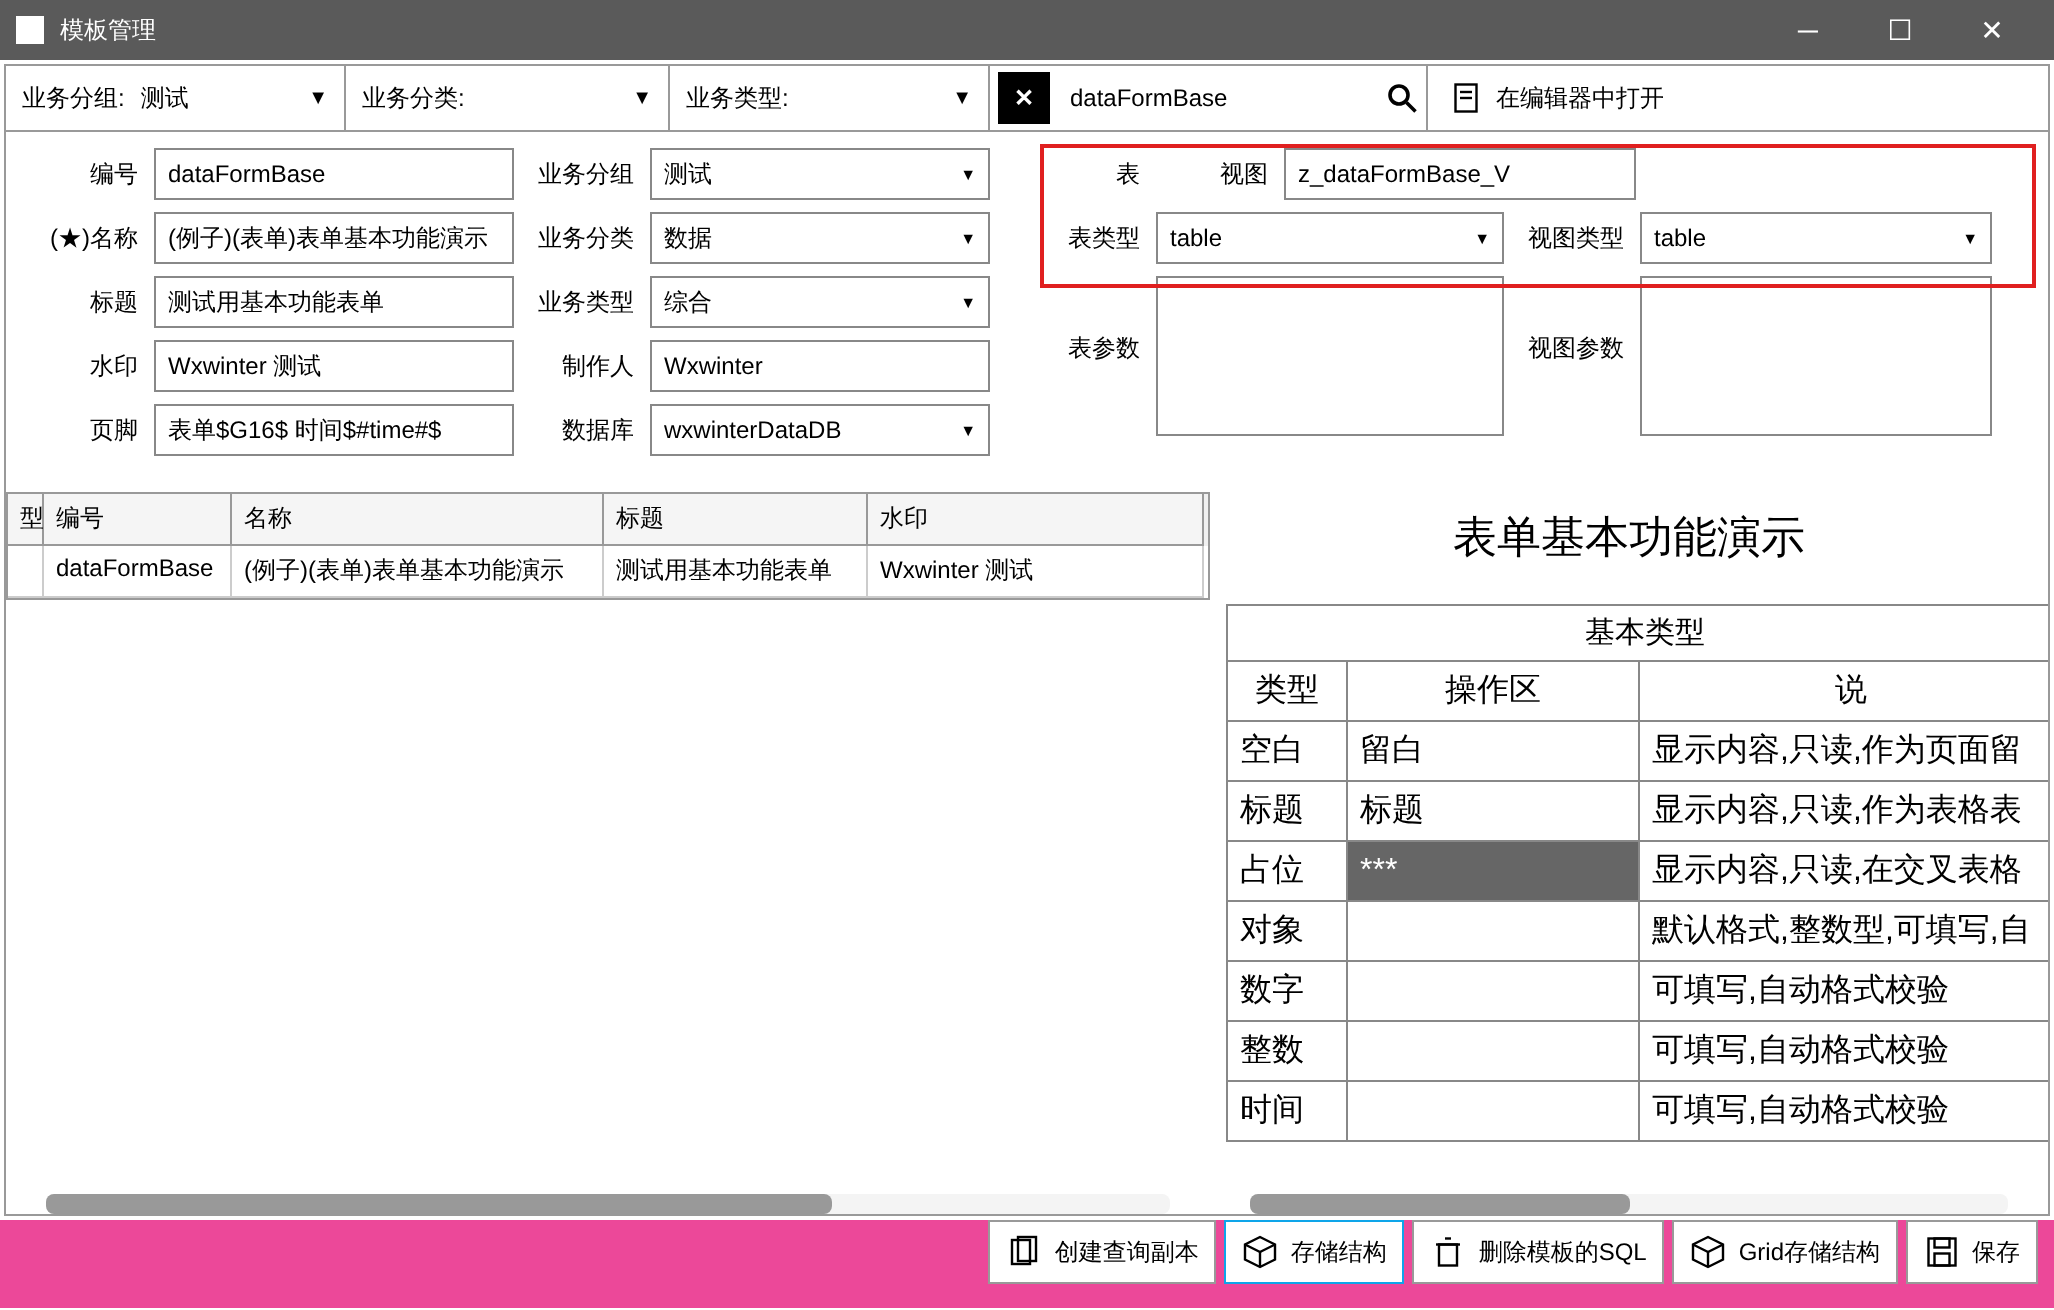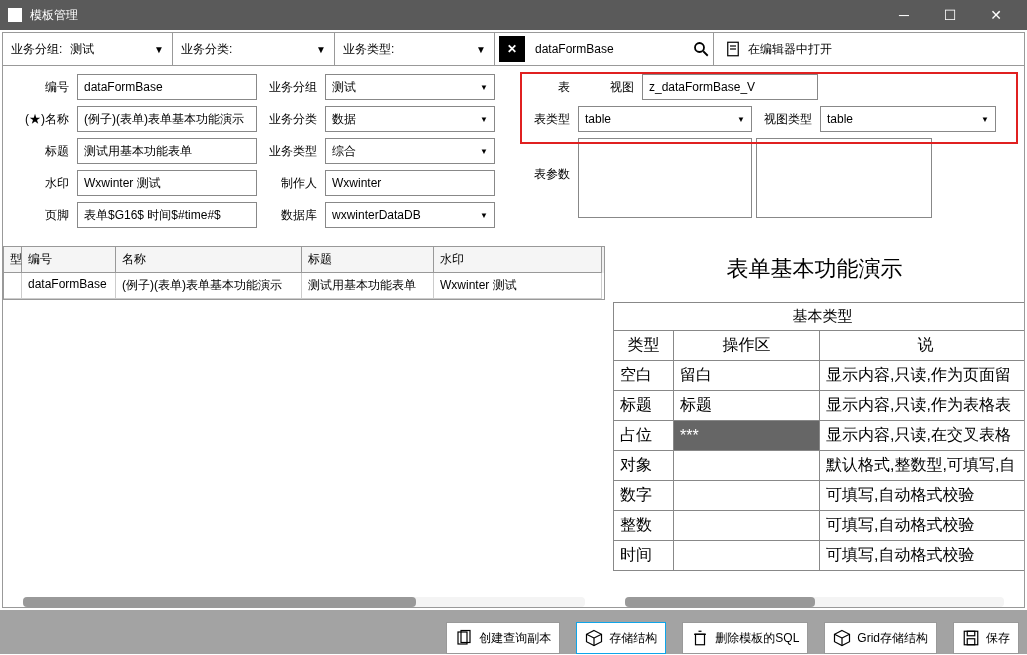--- a/index.html
+++ b/index.html
@@ -51,21 +51,21 @@
 .col-title { width: 132px; }
 .col-wm { width: 168px; }
 .preview-title { font-size: 22px; text-align: center; padding: 8px 14px; }
 .preview-table { margin: 10px 0 0 8px; border-collapse: collapse; width: 100%; }
 .preview-table th, .preview-table td { border: 1px solid #888; padding: 4px 6px; font-size: 16px; text-align: left; }
 .preview-table thead th { text-align: center; font-weight: normal; background: #fff; }
 .preview-table .thead-main th { font-size: 15px; }
 .preview-table td.dark { background: #666; color: #fff; }
 .scroll-placeholder { height: 10px; background: #f4f4f4; border-radius: 4px; margin: 4px 20px 0 20px; position: relative; }
 .scroll-thumb { position: absolute; height: 10px; background: #999; border-radius: 4px; }
-.bottom-bar { height: 44px; background: #a3a3a3; display: flex; align-items: flex-end; justify-content: flex-end; padding: 0 8px; gap: 16px; }
+.bottom-bar { height: 44px; background: #ec4899; display: flex; align-items: flex-start; justify-content: flex-end; padding: 0 8px; gap: 4px; }
 .tool-btn { border: 1px solid #999; height: 32px; display: flex; align-items: center; gap: 6px; padding: 0 8px; background: #fff; cursor: pointer; font-size: 12px; }
 .tool-btn.red-border { border: 1px solid #0ea5e9; }
 .tool-icon { width: 18px; height: 18px; display: flex; align-items: center; justify-content: center; }
 .svg-icon { width: 18px; height: 18px; }
 </style>
 </head>
 <body>
 
 <div class="titlebar">
   <span class="app-icon"></span>
@@ -195,20 +195,21 @@
             </div>
           <div class="fld-label w-lbl-60">视图类型</div>
           <div class="fld-input w-152">
               <span>table</span>
               <span class="caret">▼</span>
             </div>
         </div>
         <div class="form-row" style="align-items:flex-start;margin-top:6px;">
           <div class="fld-label w-lbl-50" style="padding-top:28px;">表参数</div>
           <div class="table-ta" style="width:174px;"></div>
+          <div class="fld-label w-lbl-60" style="padding-top:28px;">视图参数</div>
           <div class="table-ta"></div>
         </div>
       </div>
     </div>
 
     <div class="lower">
       <div class="lower-left">
         <div class="grid">
           <div class="grid-header">
             <div class="cell col-type">型</div>

